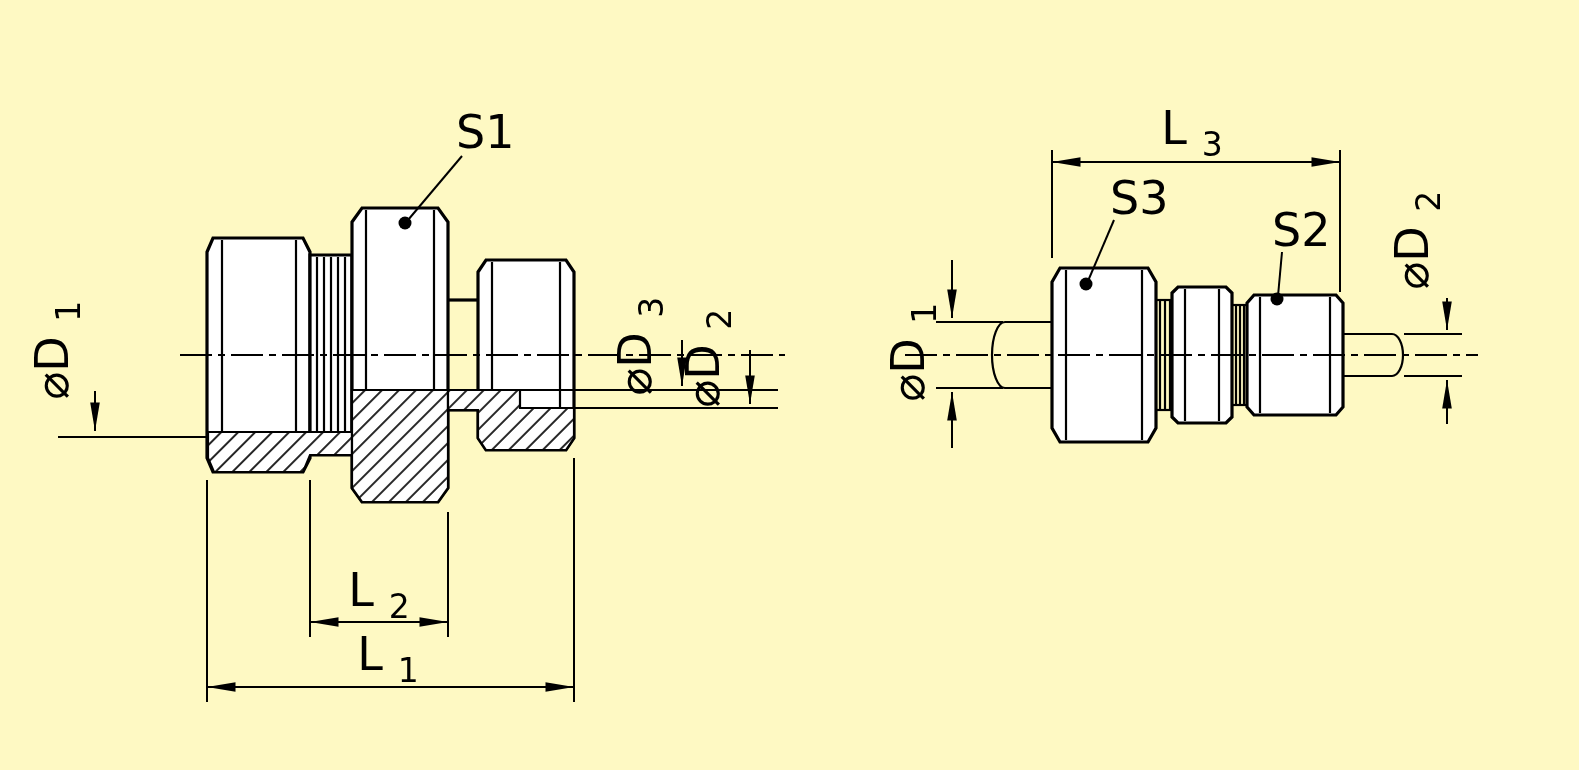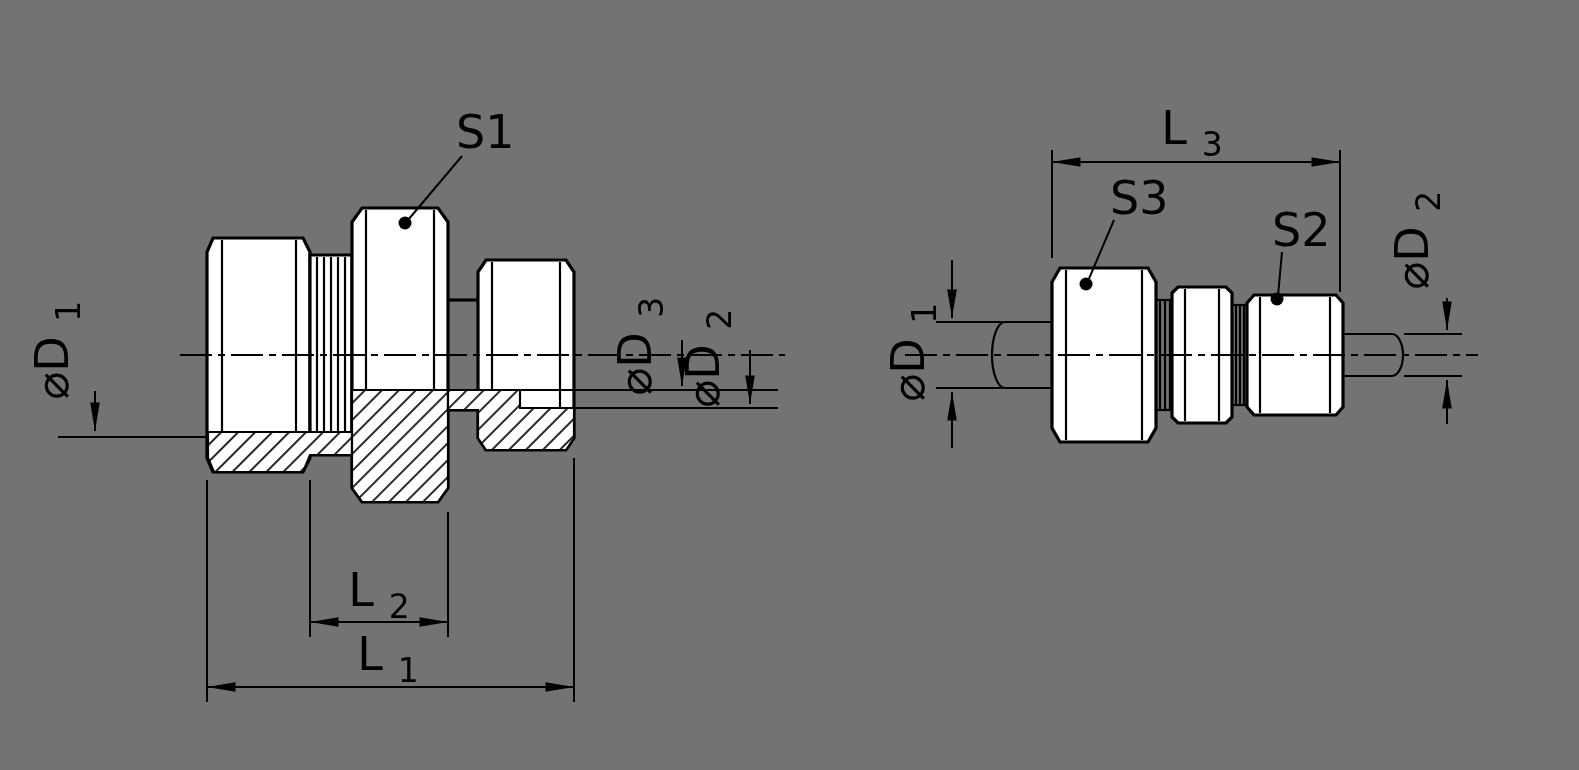--- a/index.html
+++ b/index.html
@@ -1,16 +1,16 @@
 <!DOCTYPE html>
 <html><head>
 <meta charset="utf-8">
 <style>
   html, body { margin: 0; padding: 0; background: #ffffff; }
-  .page { position: relative; width: 1579px; height: 770px; background: #737373; overflow: hidden; }
+  .page { position: relative; width: 1579px; height: 770px; background: #fef9c3; overflow: hidden; }
   svg { position: absolute; left: 0; top: 0; }
   text {
     font-family: "DejaVu Sans", "Liberation Sans", sans-serif;
     font-size: 46px;
     fill: #000000;
   }
   .sub { font-size: 33px; }
   .o3  { fill: #ffffff; stroke: #000000; stroke-width: 3.2; stroke-linejoin: miter; }
   .l3  { fill: none; stroke: #000000; stroke-width: 3.2; }
   .l2  { fill: none; stroke: #000000; stroke-width: 2.2; }

